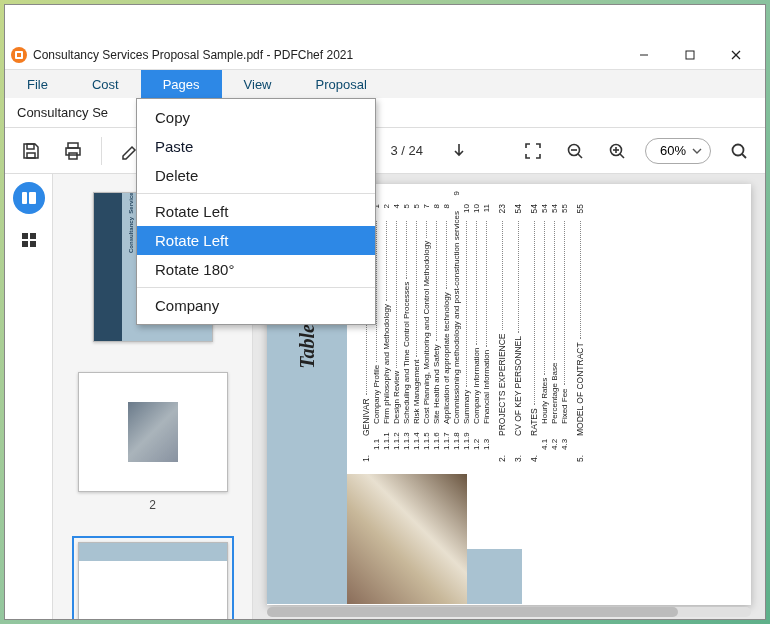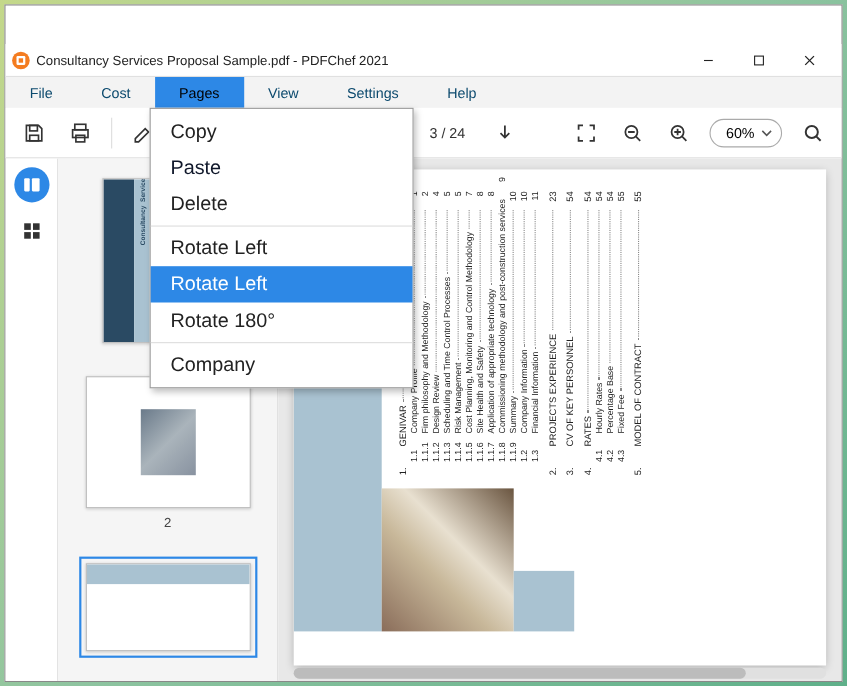--- a/index.html
+++ b/index.html
@@ -6,21 +6,21 @@
 body { background: linear-gradient(135deg, #c4d88a 0%, #8ec4a0 50%, #5fb08a 100%); width: 770px; height: 624px; overflow: hidden; position: relative; }
 .window { position: absolute; top: 4px; left: 4px; right: 4px; bottom: 4px; background: #fff; border: 1px solid #888; display: flex; flex-direction: column; }
 .titlebar { height: 30px; background: #fff; display: flex; align-items: center; padding: 0 6px; border-bottom: 1px solid #e0e0e0; margin-top: 35px; }
 .titlebar .app-icon { width: 16px; height: 16px; background: #f47c20; border-radius: 50%; display: flex; align-items: center; justify-content: center; margin-right: 6px; }
 .titlebar .app-icon svg { width: 10px; height: 10px; }
 .titlebar .title { font-size: 12px; color: #222; flex: 1; }
 .titlebar .winbtns { display: flex; gap: 0; }
 .titlebar .winbtn { width: 46px; height: 30px; display: flex; align-items: center; justify-content: center; cursor: pointer; }
 .menubar { height: 28px; background: #f3f3f3; display: flex; align-items: stretch; position: relative; }
 .menubar .menu-item { padding: 0 22px; font-size: 13px; color: #0c4a6e; display: flex; align-items: center; cursor: pointer; }
-.menubar .menu-item.active { background: #2d88e6; color: #000000; }
+.menubar .menu-item.active { background: #2d88e6; color: #ffffff; }
 .tabstrip { height: 30px; background: #fff; border-bottom: 1px solid #ddd; display: flex; align-items: center; padding: 0 12px; }
 .tabstrip .tab { font-size: 13px; color: #222; }
 .toolbar { height: 46px; background: #fff; border-bottom: 1px solid #ddd; display: flex; align-items: center; padding: 0 12px; gap: 14px; justify-content: flex-end; }
 .toolbar .tbtn { width: 28px; height: 28px; display: flex; align-items: center; justify-content: center; cursor: pointer; color: #333; }
 .toolbar .sep { width: 1px; height: 28px; background: #ddd; }
 .toolbar .spacer { flex: 1; }
 .toolbar .pagenum { font-size: 13px; color: #333; padding: 0 8px; }
 .toolbar .zoombox { border: 1px solid #aaa; border-radius: 14px; height: 26px; padding: 0 8px 0 14px; display: flex; align-items: center; font-size: 13px; gap: 6px; }
 .content { flex: 1; display: flex; overflow: hidden; position: relative; }
 .leftbar { width: 48px; background: #fff; border-right: 1px solid #ddd; display: flex; flex-direction: column; align-items: center; padding-top: 8px; gap: 10px; }
@@ -28,21 +28,21 @@
 .leftbar .lbtn.active { background: #2d88e6; color: #fff; }
 .thumbs { width: 200px; background: #f5f5f5; border-right: 1px solid #ddd; overflow-y: auto; padding: 12px; display: flex; flex-direction: column; gap: 18px; align-items: center; }
 .thumb { border: 2px solid transparent; padding: 4px; display: flex; flex-direction: column; align-items: center; }
 .thumb .page { background: #fff; border: 1px solid #bbb; box-shadow: 0 1px 3px rgba(0,0,0,.2); position: relative; overflow: hidden; }
 .thumb .num { font-size: 12px; color: #444; margin-top: 6px; }
 .main { flex: 1; background: #e8e8e8; position: relative; overflow: hidden; }
 .main .page-view { position: absolute; top: 10px; left: 14px; right: 14px; bottom: 14px; background: #fff; box-shadow: 0 2px 8px rgba(0,0,0,.25); overflow: hidden; }
 .main .hscroll { position: absolute; bottom: 2px; left: 14px; right: 14px; height: 10px; background: #e0e0e0; border-radius: 5px; }
 .main .hscroll .handle { position: absolute; left: 0; width: 85%; height: 100%; background: #bcbcbc; border-radius: 5px; }
 .dropdown { position: absolute; top: 28px; left: 131px; width: 240px; background: #fff; border: 1px solid #999; box-shadow: 2px 3px 6px rgba(0,0,0,.25); z-index: 100; padding: 4px 0; }
-.dropdown .ditem { padding: 6px 18px; font-size: 18px; color: #222; cursor: pointer; }
+.dropdown .ditem { padding: 6px 18px; font-size: 15px; color: #222; cursor: pointer; }
 .dropdown .ditem.disabled { color: #0f172a; cursor: default; }
 .dropdown .ditem.highlight { background: #2d88e6; color: #fff; }
 .dropdown .dsep { height: 1px; background: #ddd; margin: 3px 0; }
 
 .toc-rotated { position: absolute; left: 0; top: 0; width: 420px; height: 490px; transform-origin: top left; transform: rotate(-90deg) translate(-420px, 0); }
 .toc-header { background: #a9c2d1; height: 80px; display: flex; align-items: center; justify-content: flex-end; padding-right: 40px; }
 .toc-header .title { font-family: Georgia, serif; font-style: italic; font-weight: bold; font-size: 20px; color: #222; }
 .toc-body { padding: 12px 28px; font-size: 8px; color: #222; font-family: Georgia, serif; }
 .toc-body .row { display: flex; align-items: baseline; margin: 1px 0; }
 .toc-body .num { width: 26px; flex-shrink: 0; }
@@ -96,36 +96,38 @@
           </svg>
         </div>
     </div>
   </div>
 
   <div class="menubar">
     <div class="menu-item">File</div>
     <div class="menu-item">Cost</div>
     <div class="menu-item active">Pages</div>
     <div class="menu-item">View</div>
-    <div class="menu-item">Settings</div>
-    <div class="menu-item">Help</div>
+    <div class="menu-item">Proposal</div>
 
     <div class="dropdown">
       <div class="ditem">Copy</div>
       <div class="ditem disabled">Paste</div>
       <div class="ditem">Delete</div>
       <div class="dsep"></div>
       <div class="ditem">Rotate Left</div>
       <div class="ditem highlight">Rotate Left</div>
       <div class="ditem">Rotate 180°</div>
       <div class="dsep"></div>
       <div class="ditem">Company</div>
     </div>
   </div>
 
+  <div class="tabstrip">
+    <div class="tab">Consultancy Se</div>
+  </div>
 
   <div class="toolbar">
     <div class="tbtn">
         <svg width="20" height="20" viewBox="0 0 20 20" fill="none" stroke="#333" stroke-width="1.5">
           <path d="M3 3h11l3 3v11H3z"></path>
           <rect x="6" y="3" width="7" height="5"></rect>
           <rect x="6" y="12" width="8" height="5"></rect>
         </svg>
       </div>
     <div class="tbtn">

